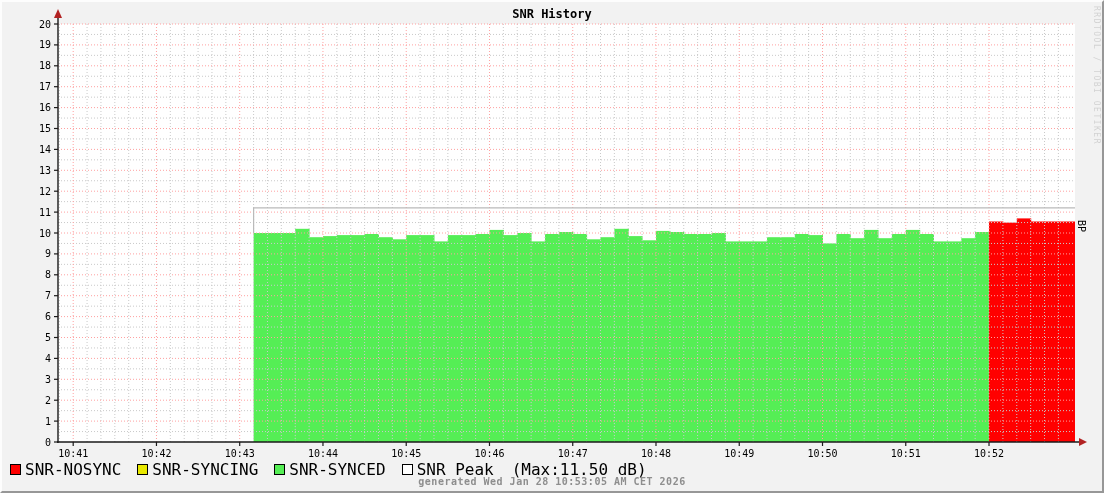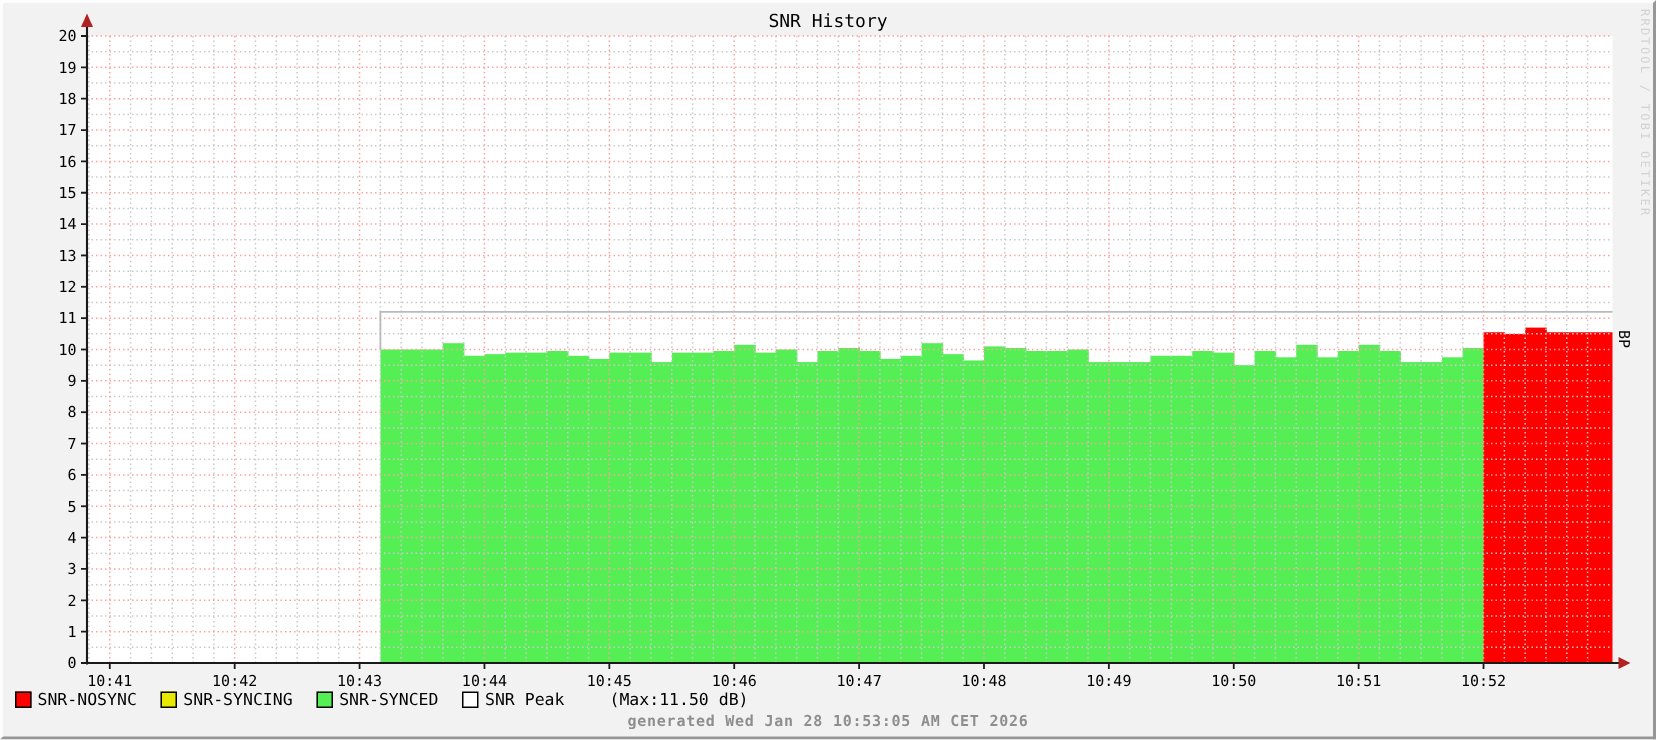--- a/index.html
+++ b/index.html
@@ -10,30 +10,30 @@
     border-top:2px solid #fdfdfd;
     border-left:2px solid #fdfdfd;
     border-right:2px solid #979797;
     border-bottom:2px solid #979797;
     font-family:"DejaVu Sans Mono","Liberation Mono",monospace;
     overflow:hidden;
   }
   #chart-svg{position:absolute;left:0;top:0;}
   .chart-title{
     position:absolute;top:5px;left:0;width:100%;
-    text-align:center;font-size:12px;font-weight:normal;color:#000;
+    text-align:center;font-size:12px;font-weight:bold;color:#000;
   }
   .legend{
     position:absolute;left:8px;top:458px;
     display:flex;align-items:center;gap:16px;
-    font-size:11px;color:#000;white-space:nowrap;
+    font-size:16px;color:#000;white-space:nowrap;
   }
   .legend-item{display:flex;align-items:center;gap:4px;}
   .swatch{width:9px;height:9px;border:1px solid #000;display:inline-block;}
-  .max-note{margin-left:14px;}
+  .max-note{margin-left:2px;}
   .footer{
     position:absolute;top:474px;left:0;width:100%;
     text-align:center;font-size:10px;color:#8e8e8e;letter-spacing:0.5px;font-weight:bold;
   }
   .watermark{
     position:absolute;top:4px;right:1px;
     writing-mode:vertical-rl;
     font-size:8px;color:#d2d2d2;letter-spacing:1.5px;
   }
   .right-axis-label{

